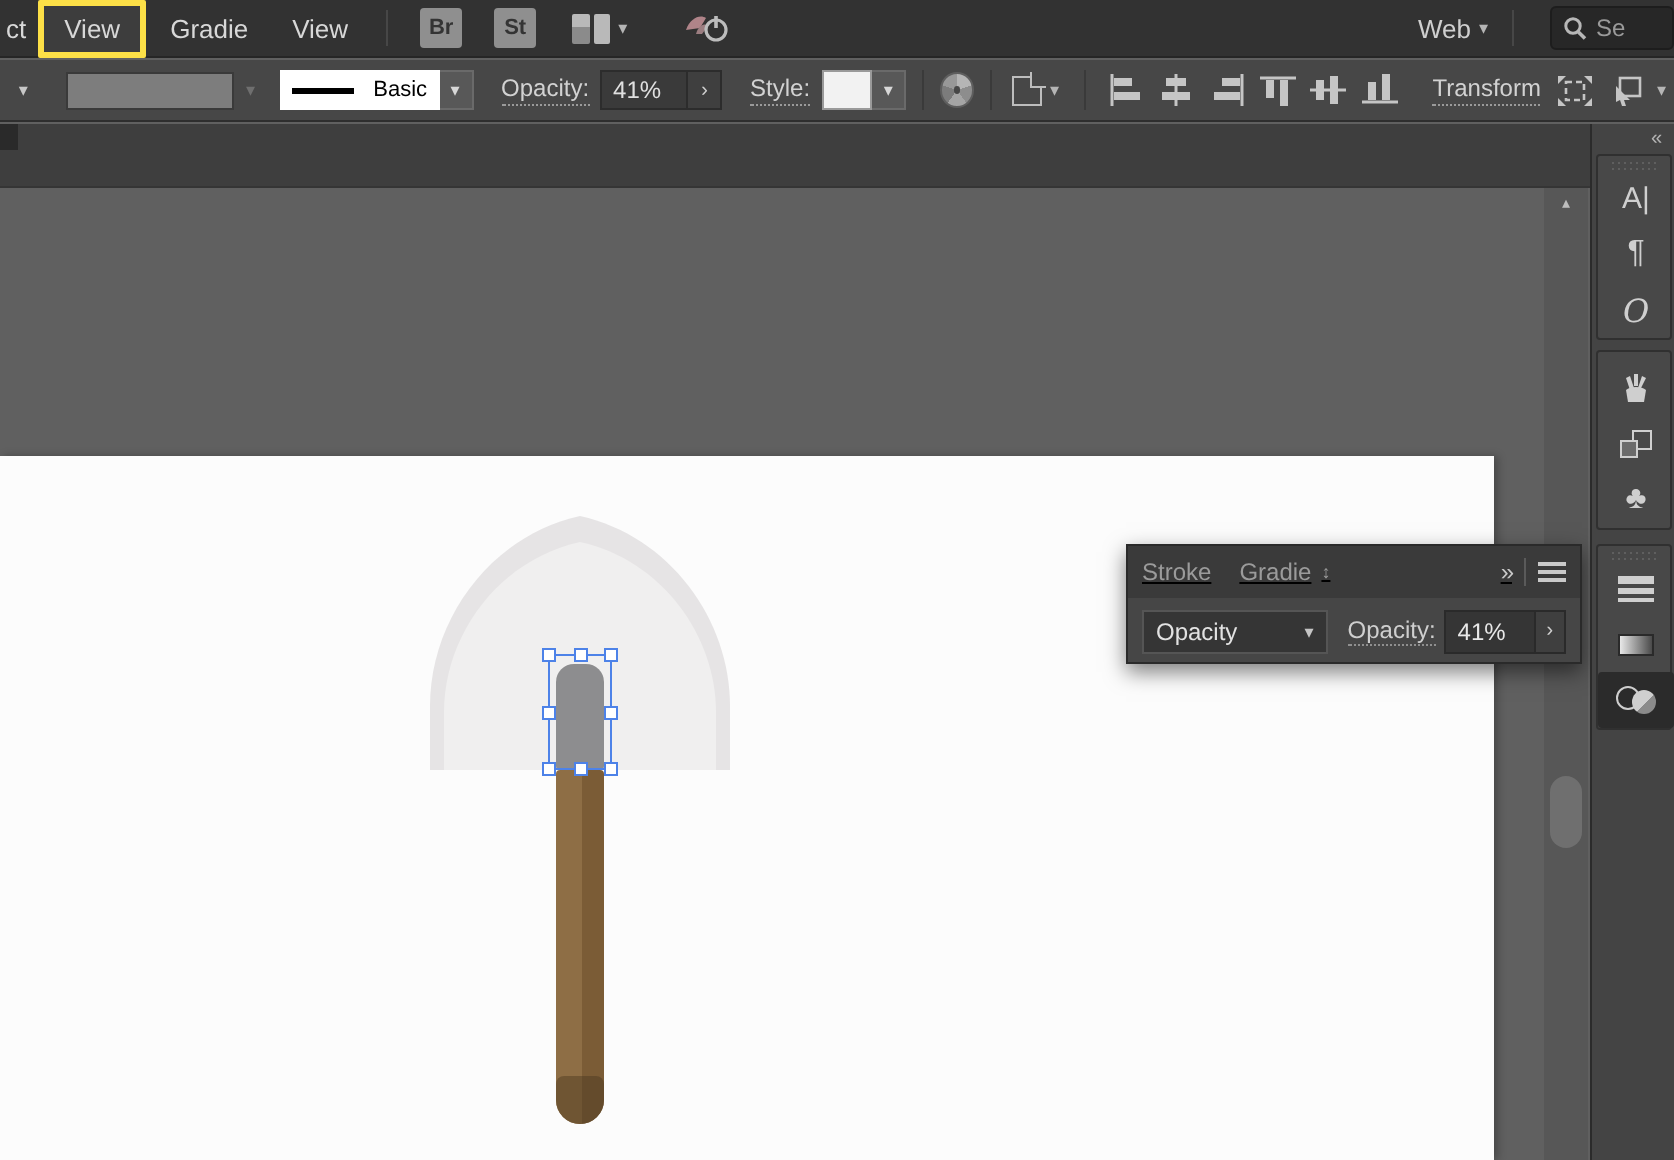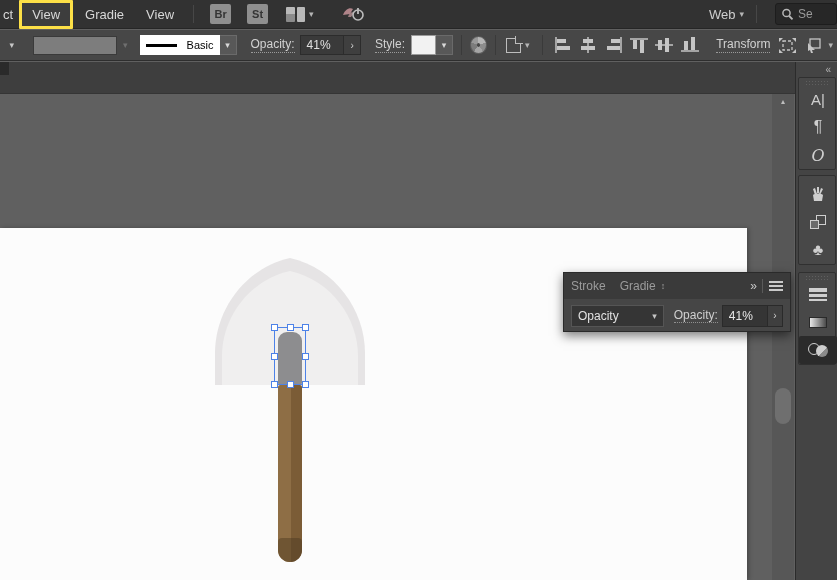--- a/index.html
+++ b/index.html
@@ -124,21 +124,21 @@
     border-radius:2px 2px 12px 12px; }
   .shaft-cap { position:absolute; left:0; bottom:0; width:24px; height:24px;
     background:linear-gradient(to right, #6f5533 0 55%, #644b2c 55% 100%);
     border-radius:4px 4px 12px 12px; }
   .selbox { position:absolute; left:274px; top:327px; width:32px; height:58px;
     border:1px solid #4d82e8; }
   .handle { position:absolute; width:7px; height:7px; background:#fff; border:1px solid #4d82e8; }
   
   .panel { position:absolute; left:563px; top:272px; width:228px; height:60px;
     background:#464646; border:1px solid #2a2a2a; box-shadow:0 4px 10px rgba(0,0,0,0.5); }
-  .tabstrip { height:26px; background:#3a3a3a; display:flex; align-items:center; font-size:12px; }
+  .tabstrip { height:26px; background:#3a3a3a; display:flex; align-items:center; font-size:12px;text-decoration:underline; }
   .tab { padding:0 7px; color:#9b9b9b; height:26px; display:flex; align-items:center; }
   .tab.on { background:#464646; color:#ececec; font-weight:bold; }
   .tab-updown { color:#9b9b9b; font-size:9px; margin:0 -2px; }
   .panel-right { margin-left:auto; display:flex; align-items:center; gap:6px; padding-right:7px; color:#c9c9c9; }
   .pr-collapse { font-size:12px; letter-spacing:-1px; }
   .pr-div { width:1px; height:14px; background:#5a5a5a; }
   .pm-icon div { width:14px; height:2px; background:#c9c9c9; margin:2px 0; }
   .panel-body { display:flex; align-items:center; padding:0 7px; height:33px; font-size:12px; color:#cfcfcf; }
   .blend-select { width:97px; height:22px; background:#353535; border:1px solid #555;
     display:flex; align-items:center; padding:0 6px; color:#e2e2e2; }

